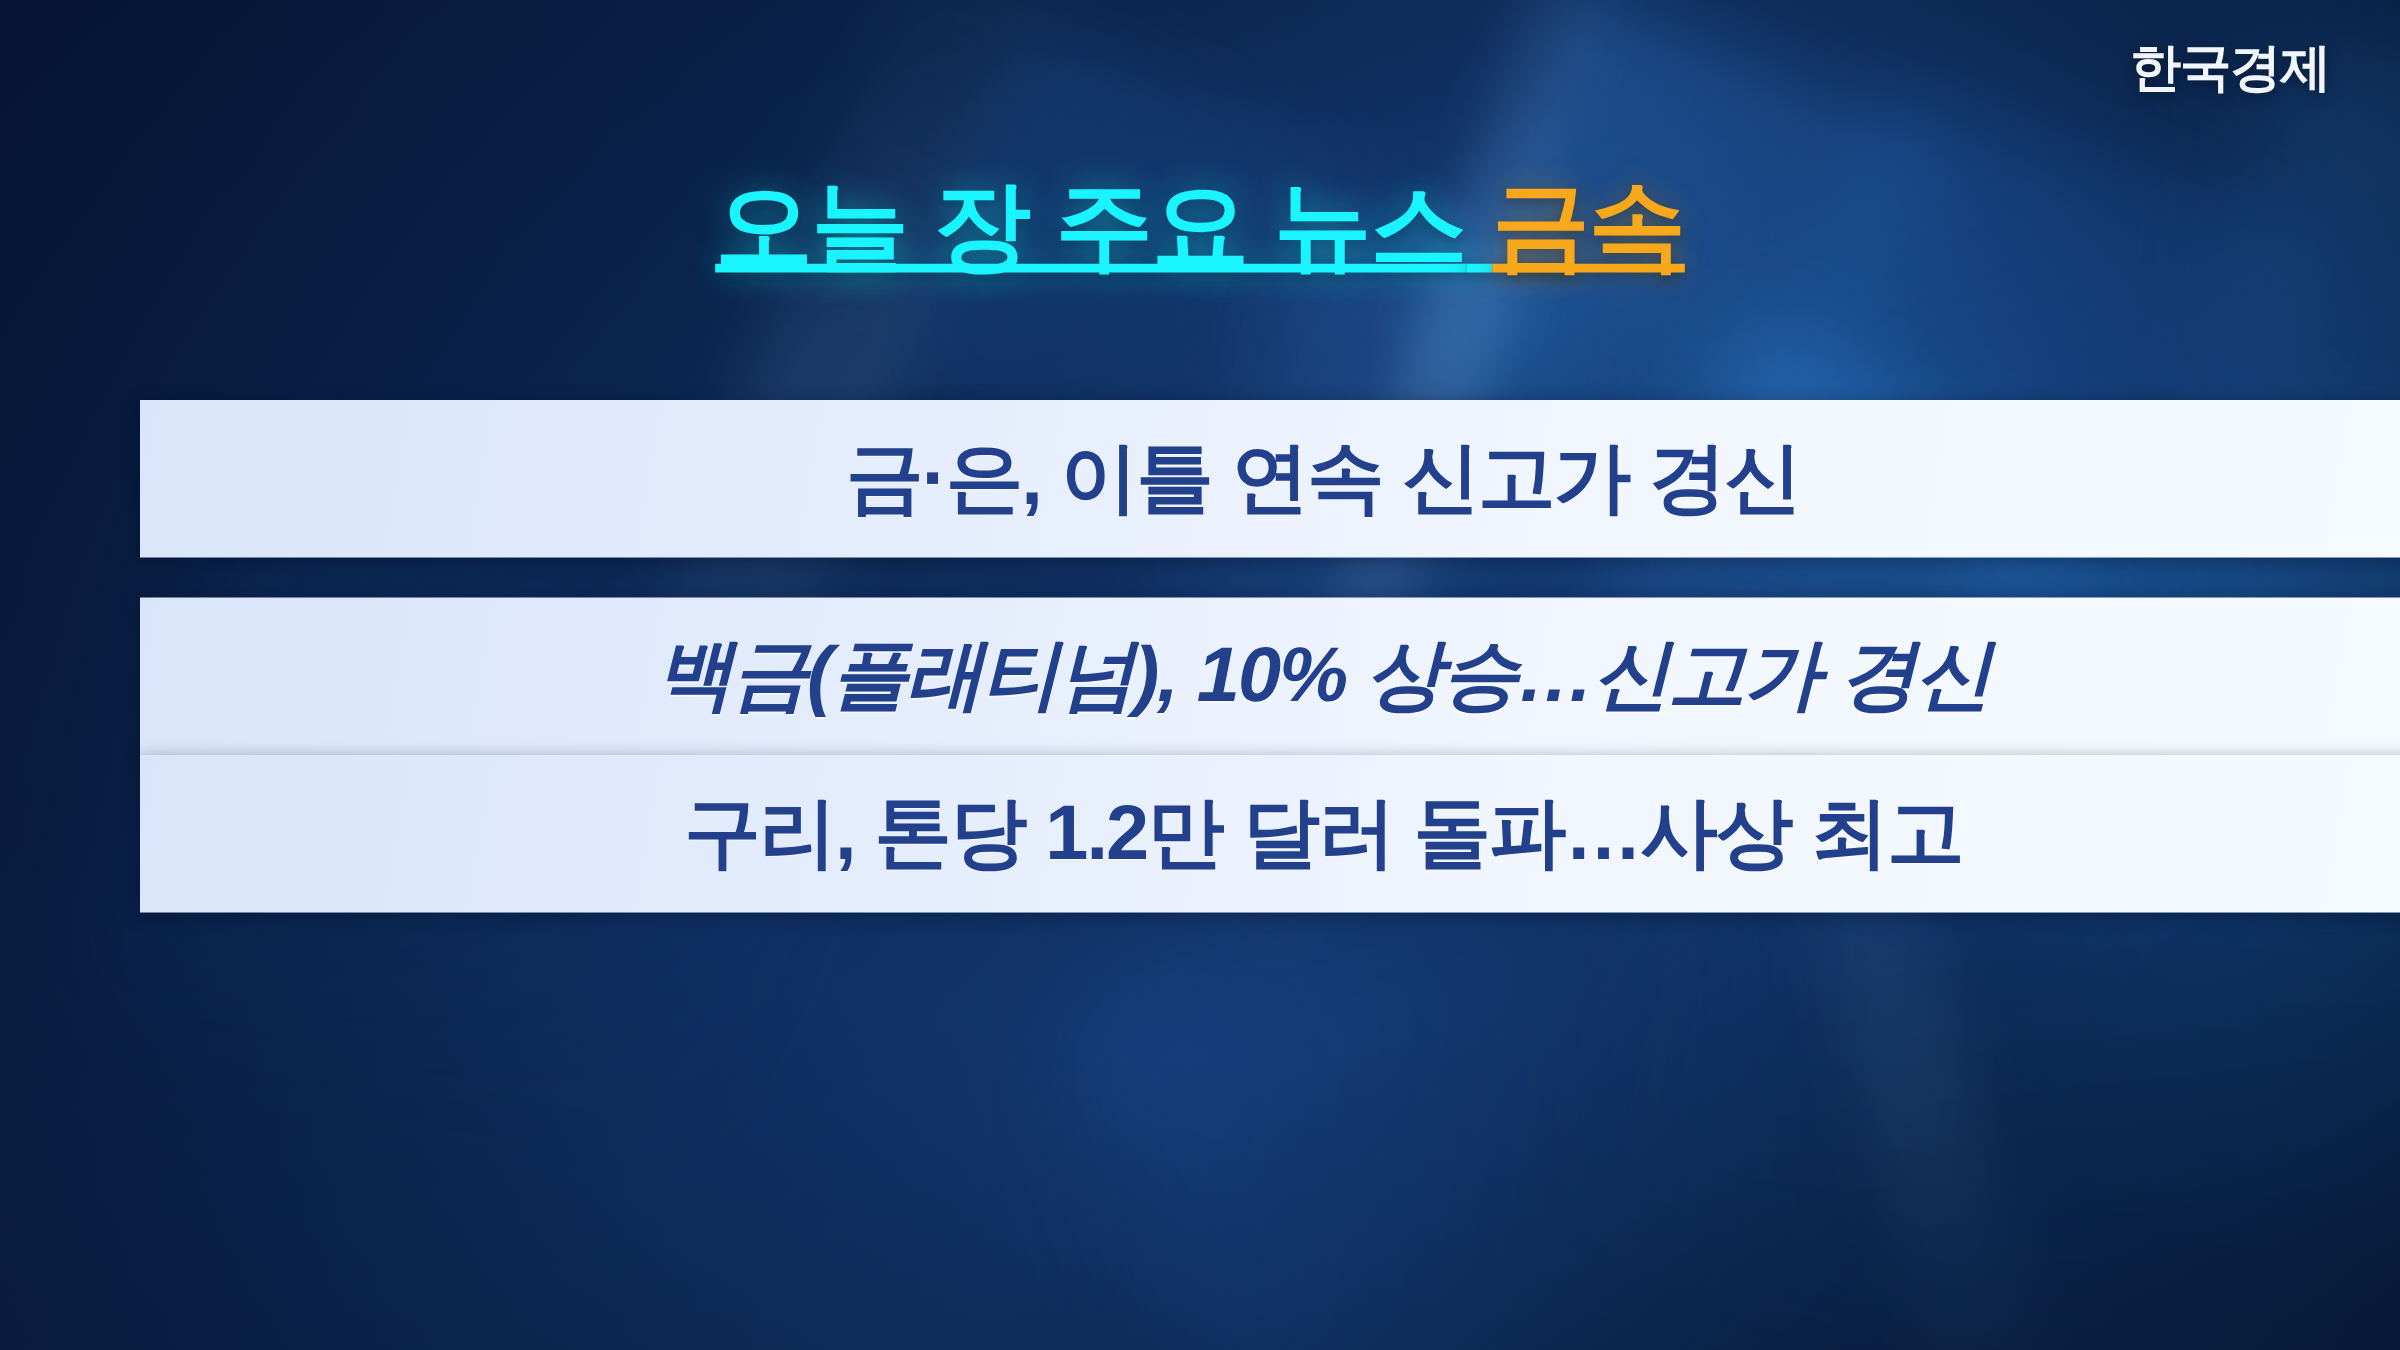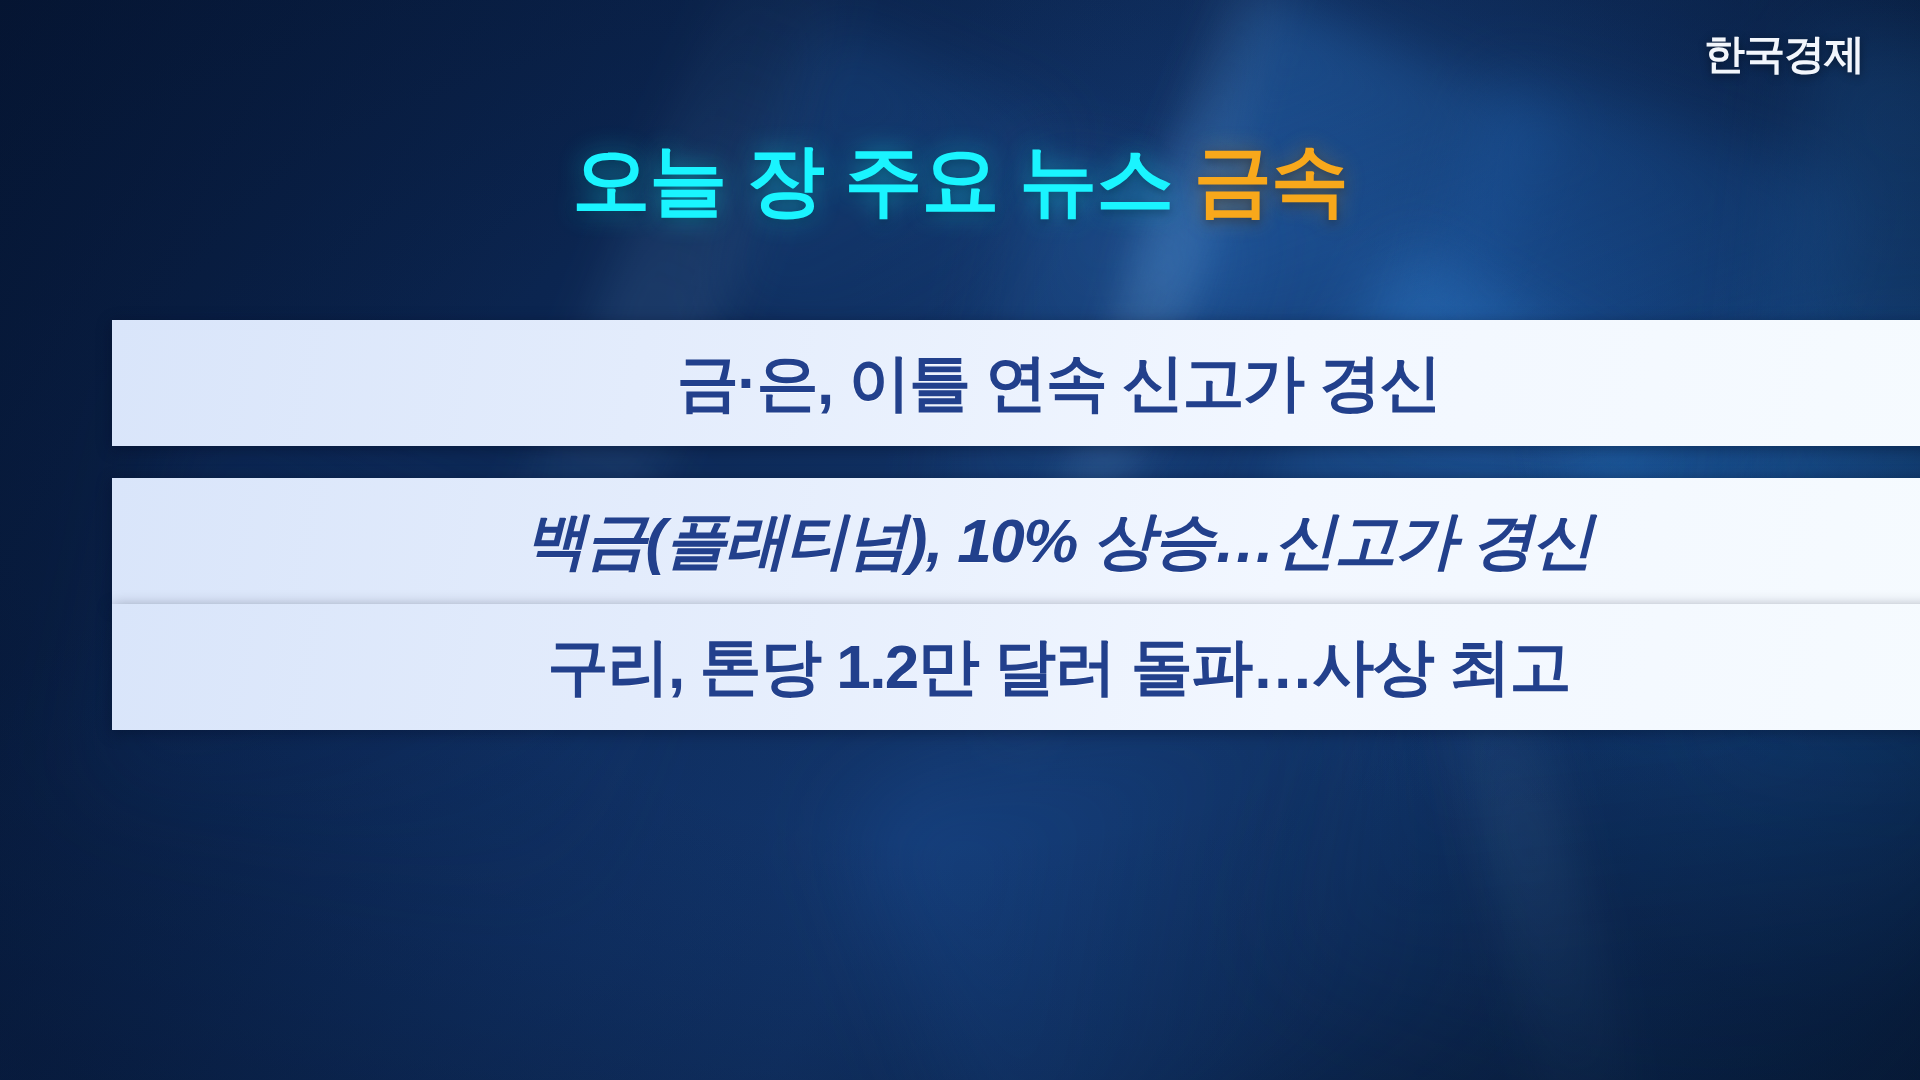--- a/index.html
+++ b/index.html
@@ -82,24 +82,26 @@
     position:absolute; left:0; right:0; top:140px;
     text-align:center;
     font-size:78px; font-weight:900;
     letter-spacing:-1px;
     line-height:1.05;
     white-space:nowrap;
   }
   #title .cy {
     color:#1af4ff;
     text-shadow:0 0 26px rgba(26,244,255,0.45), 0 3px 10px rgba(0,20,50,0.5);
+    text-decoration:underline;
   }
   #title .or {
     color:#f8a81b;
     text-shadow:0 0 22px rgba(248,168,27,0.35), 0 3px 10px rgba(0,20,50,0.5);
+    text-decoration:underline;
   }
 
   
   .bar {
     position:absolute; left:112px; width:1893px; height:126px;
     background:linear-gradient(100deg, #d9e5fa 0%, #e3ecfc 28%, #f2f7ff 62%, #f6fbff 100%);
     box-shadow:0 3px 14px rgba(0,10,35,0.40);
     display:flex; align-items:center; justify-content:center;
   }
   #bar1 { top:320px; }

